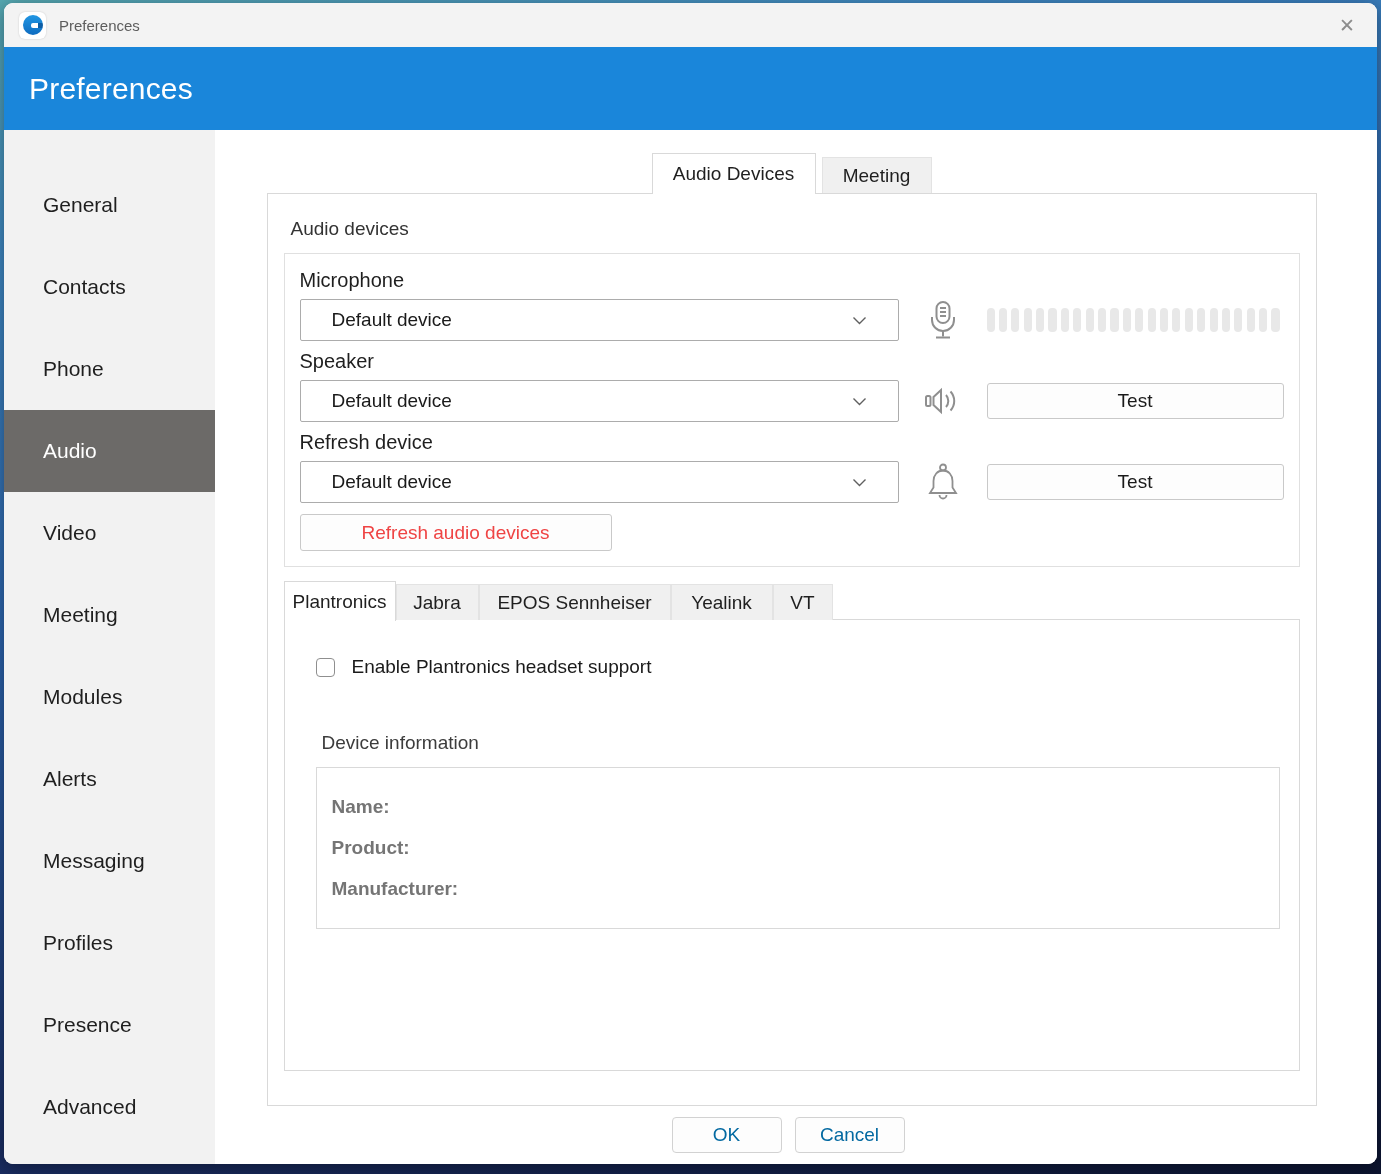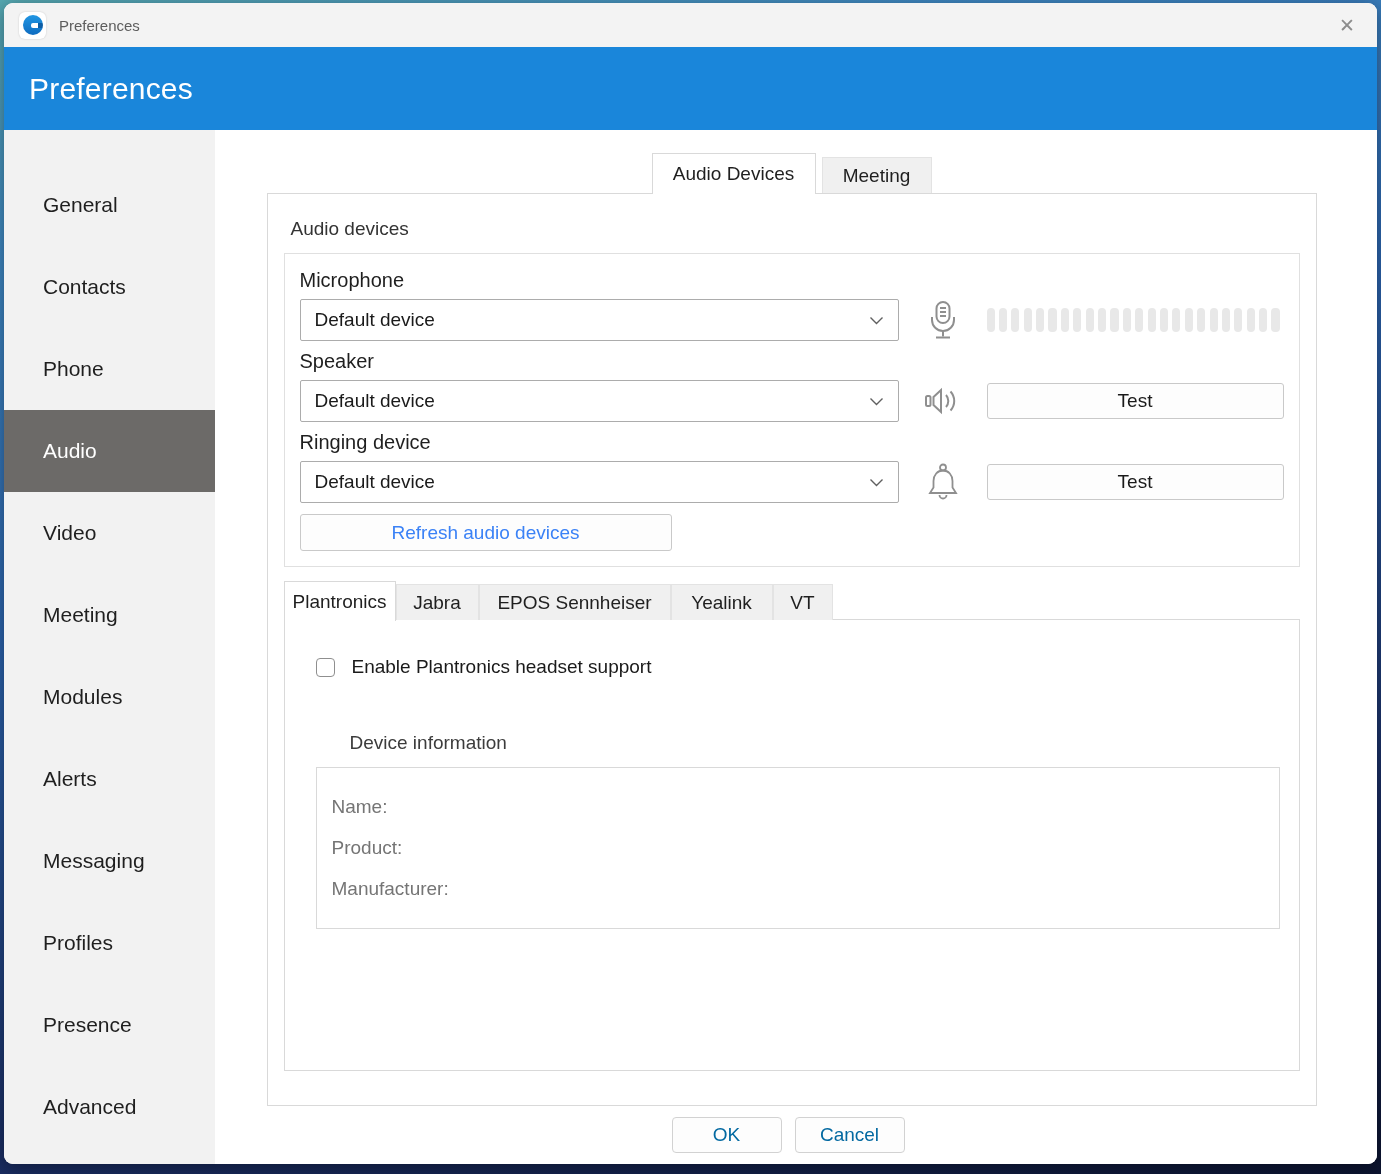--- a/index.html
+++ b/index.html
@@ -35,42 +35,42 @@
   .tab{display:flex;align-items:center;justify-content:center;font-size:19px;color:#1f1f1f;background:#f0f0f0;border:1px solid #e3e3e3;border-bottom:none;height:36px;box-sizing:border-box;cursor:default;}
   .tab.active{background:#fff;border:1px solid #d9d9d9;border-bottom:none;height:41px;margin-bottom:-1px;}
   .tab-w-audiodev{width:164px;}
   .tab-w-meeting{width:110px;margin-left:6px;}
   .panel1{flex:1;border:1px solid #d9d9d9;background:#fff;padding:0 16px;display:flex;flex-direction:column;min-height:0;box-sizing:border-box;}
   .section-label{font-size:19px;color:#333;margin-top:24px;padding-left:7px;}
   
   .groupbox{border:1px solid #e0e0e0;margin-top:13px;padding:6px 15px 15px;flex:0 0 auto;}
   .field-label{font-size:20px;color:#1f1f1f;margin:9px 0 7px;}
   .row{display:flex;align-items:center;}
-  .select{width:599px;height:42px;border:1px solid #acacac;border-radius:2px;background:#fff;display:flex;align-items:center;justify-content:space-between;padding:0 14px;font-size:19px;color:#1a1a1a;box-sizing:border-box;}
+  .select{width:599px;height:42px;border:1px solid #acacac;border-radius:2px;background:#fff;display:flex;align-items:center;justify-content:space-between;padding:0 31px;font-size:19px;color:#1a1a1a;box-sizing:border-box;}
   .iconbox{width:88px;display:flex;justify-content:center;align-items:center;}
   .right-col{width:297px;display:flex;align-items:center;}
   .meter{display:flex;gap:4.3px;}
   .seg{width:8.1px;height:24px;background:#e8e8e8;border-radius:4px;flex:0 0 auto;}
   .test-btn{width:100%;height:36px;background:#fdfdfd;border:1px solid #c9c9c9;border-radius:3px;font-size:19px;color:#1a1a1a;display:flex;align-items:center;justify-content:center;box-sizing:border-box;}
-  .refresh-btn{width:372px;height:37px;margin-top:11px;background:#fdfdfd;border:1px solid #c9c9c9;border-radius:3px;font-size:19px;color:#3b82f6;display:flex;align-items:center;justify-content:center;box-sizing:border-box;}
+  .refresh-btn{width:312px;height:37px;margin-top:11px;background:#fdfdfd;border:1px solid #c9c9c9;border-radius:3px;font-size:19px;color:#ef4444;display:flex;align-items:center;justify-content:center;box-sizing:border-box;}
   
   .tabs2{margin-top:14px;}
   .tab2.active{height:40px;}
   .vt-plantronics{width:112px;}
   .vt-jabra{width:83px;}
   .vt-epos{width:192px;}
   .vt-yealink{width:102px;}
   .vt-vt{width:60px;}
   .panel2{border:1px solid #d9d9d9;margin-top:-1px;height:452px;padding:24px 31px 0 31px;box-sizing:border-box;flex:0 0 auto;}
   .checkbox-row{display:flex;align-items:center;margin-top:12px;gap:17px;}
   .checkbox{width:19px;height:19px;border:1px solid #8f8f8f;border-radius:4px;background:#fff;box-sizing:border-box;flex:0 0 auto;}
   .checkbox-label{font-size:19px;color:#1a1a1a;}
-  .device-info-label{font-size:19px;color:#3c3c3c;margin-top:54px;padding-left:6px;margin-left:28px;}
+  .device-info-label{font-size:19px;color:#3c3c3c;margin-top:54px;padding-left:6px;}
   .device-box{border:1px solid #d9d9d9;margin-top:13px;margin-right:-12px;height:162px;padding:28px 15px;box-sizing:border-box;display:flex;flex-direction:column;justify-content:space-between;}
-  .device-field{font-size:19px;font-weight:normal;color:#757575;}
+  .device-field{font-size:19px;font-weight:bold;color:#757575;}
   
   .footer{height:58px;display:flex;align-items:center;justify-content:flex-end;gap:13px;flex:0 0 auto;padding-right:7px;}
   .btn{width:110px;height:36px;background:#fdfdfd;border:1px solid #d2d2d2;border-radius:4px;font-size:19px;color:#0369a1;display:flex;align-items:center;justify-content:center;box-sizing:border-box;}
   svg{display:block;}
 </style>
 </head>
 <body>
 
 <div class="window">
 
@@ -181,21 +181,21 @@
                 <path d="M10.5 12 L18 5 V27 L10.5 20 Z"></path>
                 <path d="M23 10 a9 9 0 0 1 0 12"></path>
                 <path d="M27.5 6.5 a14 14 0 0 1 0 19"></path>
               </svg>
             </div>
             <div class="right-col">
               <div class="test-btn">Test</div>
             </div>
           </div>
 
-          <div class="field-label">Ringing device</div>
+          <div class="field-label">Refresh device</div>
           <div class="row">
             <div class="select">
               <span>Default device</span>
               <span>
                 <svg width="15" height="9" viewBox="0 0 15 9">
                     <path d="M1.5 1.5 L7.5 7.5 L13.5 1.5" fill="none" stroke="#606060" stroke-width="1.4"></path>
                   </svg>
               </span>
             </div>
             <div class="iconbox">

